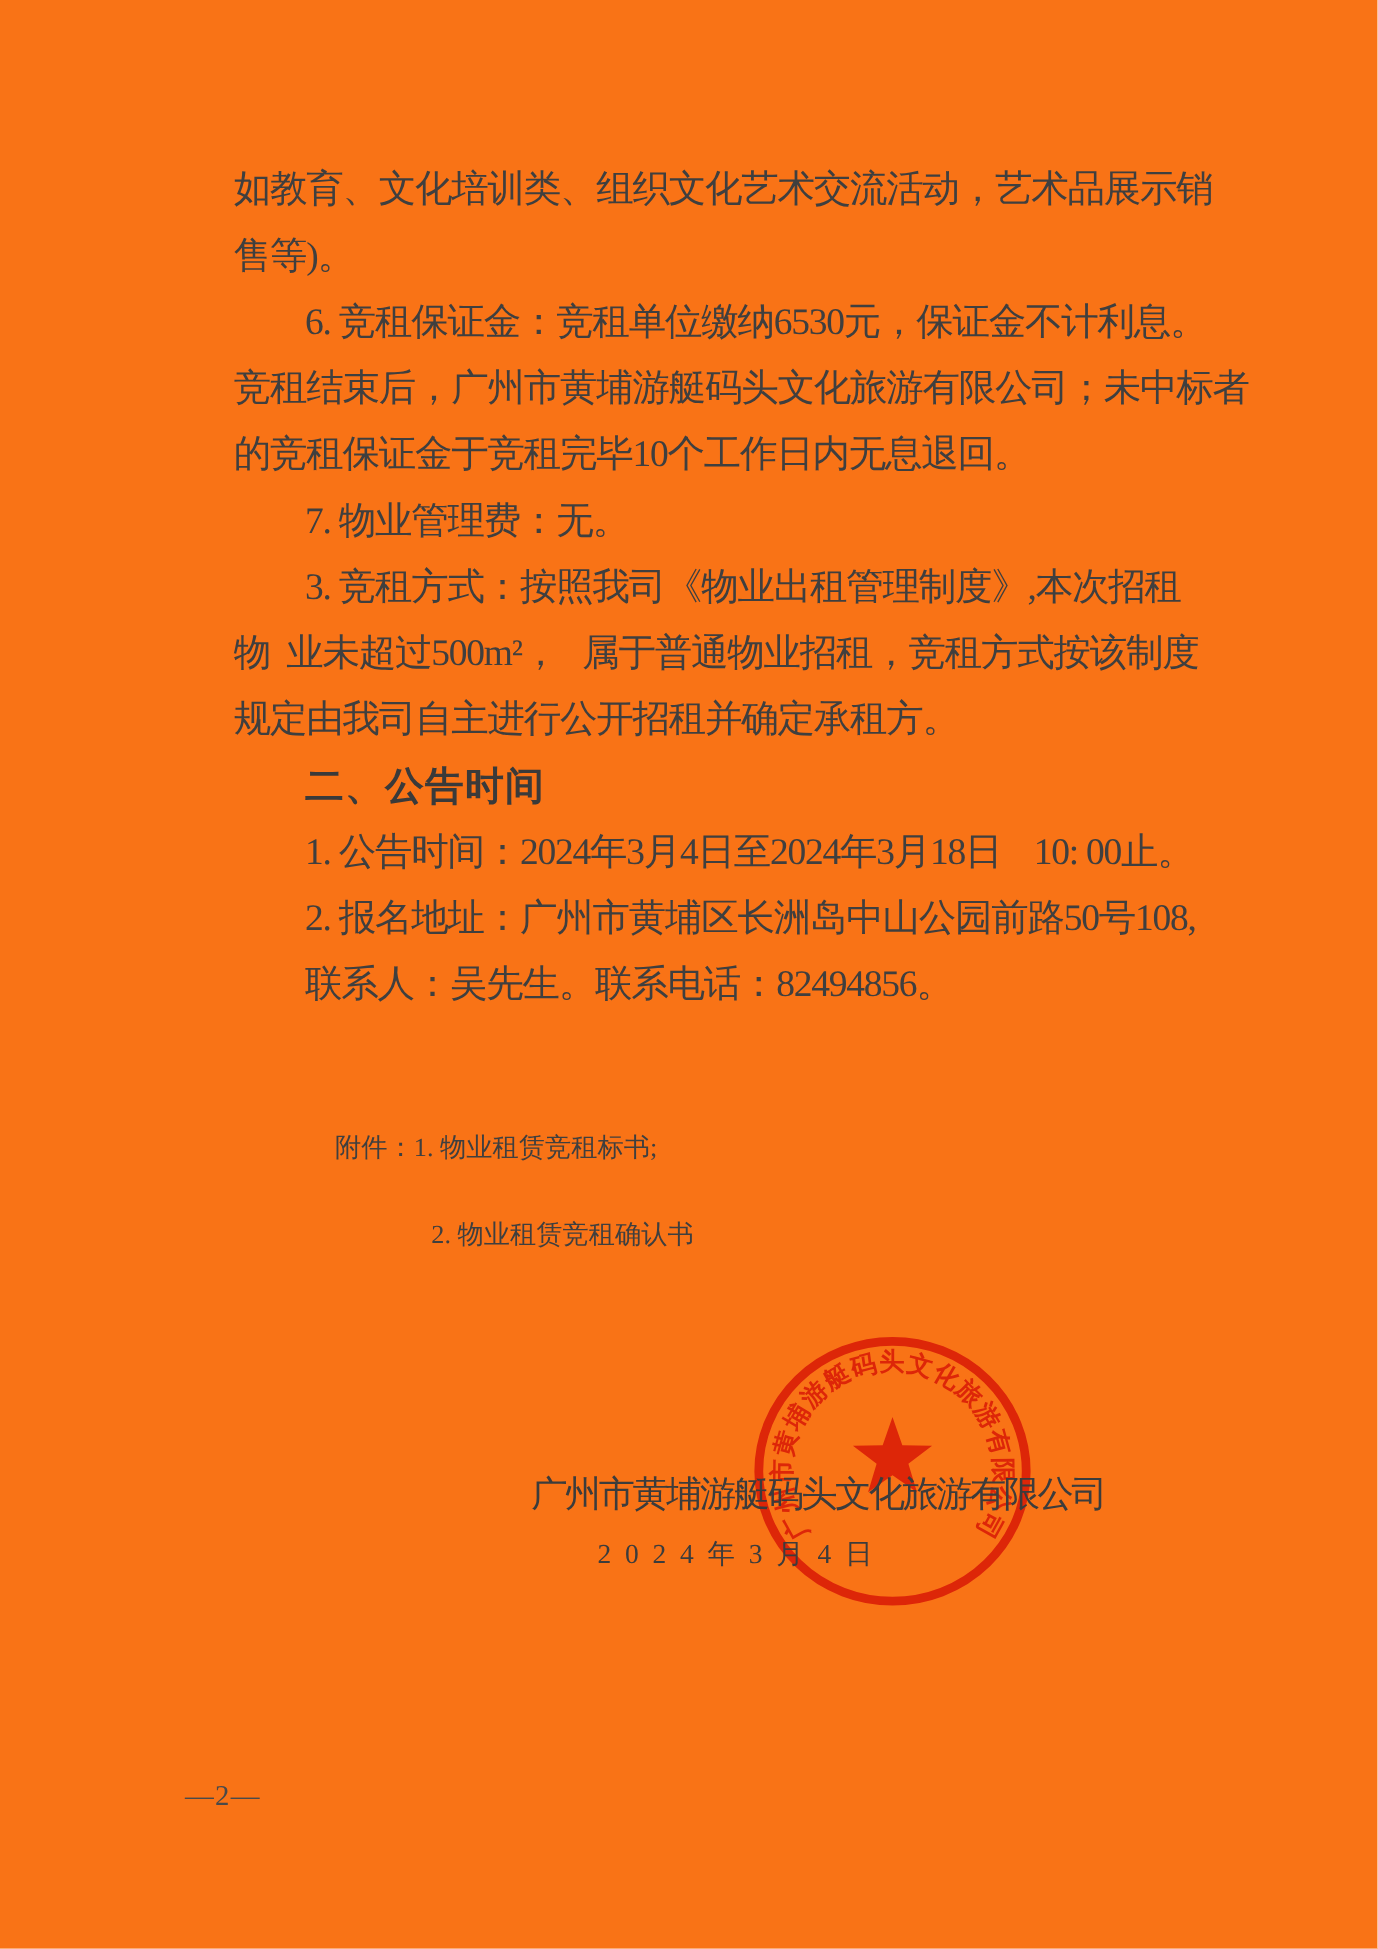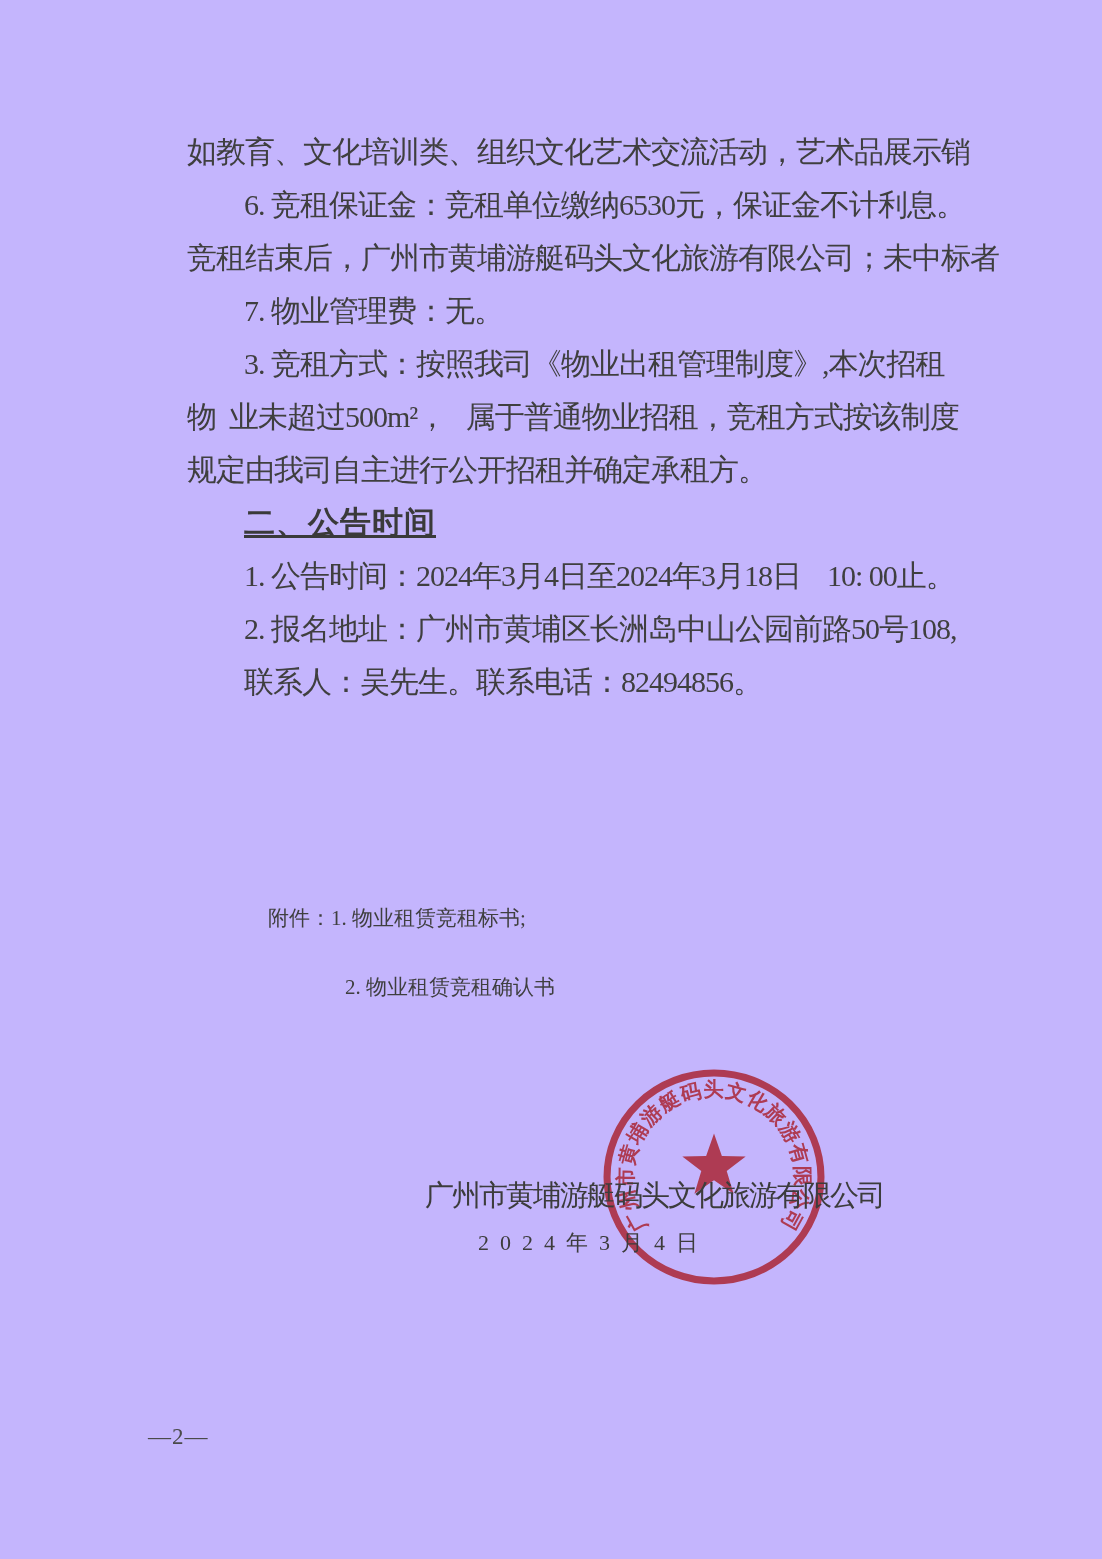--- a/index.html
+++ b/index.html
@@ -7,21 +7,21 @@
   body {
     position: relative;
     background: #fdfdfd;
     font-family: "Liberation Serif", serif;
     color: #3f3f3f;
     overflow: hidden;
   }
   .page {
     position: absolute;
     inset: 0;
-    background: #c4b5fd;
+    background: #f97316;
   }
   .body-text {
     position: absolute;
     left: 187px;
     top: 125px;
     width: 795px;
     font-size: 30px;
     letter-spacing: -1px;
   }
   .doc-line {
@@ -29,21 +29,20 @@
     line-height: 53px;
     white-space: pre;
   }
   .indent { padding-left: 57px; }
   .heading {
     font-family: "Liberation Sans", sans-serif;
     font-weight: 700;
     font-size: 31px;
     color: #3a3a3a;
     letter-spacing: 1px;
-    text-decoration: underline;
   }
   .attachment {
     position: absolute;
     left: 268px;
     top: 884px;
     font-size: 21px;
   }
   .attachment .doc-line {
     height: 69px;
     line-height: 69px;
@@ -85,22 +84,24 @@
     letter-spacing: 1px;
   }
 </style>
 </head>
 <body>
 
 <div class="page">
 
   <div class="body-text">
     <div class="doc-line">如教育、文化培训类、组织文化艺术交流活动，艺术品展示销</div>
+    <div class="doc-line">售等)。</div>
     <div class="doc-line indent">6. 竞租保证金：竞租单位缴纳6530元，保证金不计利息。</div>
     <div class="doc-line">竞租结束后，广州市黄埔游艇码头文化旅游有限公司；未中标者</div>
+    <div class="doc-line">的竞租保证金于竞租完毕10个工作日内无息退回。</div>
     <div class="doc-line indent">7. 物业管理费：无。</div>
     <div class="doc-line indent">3. 竞租方式：按照我司《物业出租管理制度》,本次招租</div>
     <div class="doc-line">物  业未超过500m²，   属于普通物业招租，竞租方式按该制度</div>
     <div class="doc-line">规定由我司自主进行公开招租并确定承租方。</div>
     <div class="doc-line indent heading">二、公告时间</div>
     <div class="doc-line indent">1. 公告时间：2024年3月4日至2024年3月18日    10: 00止。</div>
     <div class="doc-line indent">2. 报名地址：广州市黄埔区长洲岛中山公园前路50号108,</div>
     <div class="doc-line indent">联系人：吴先生。联系电话：82494856。</div>
   </div>
 

